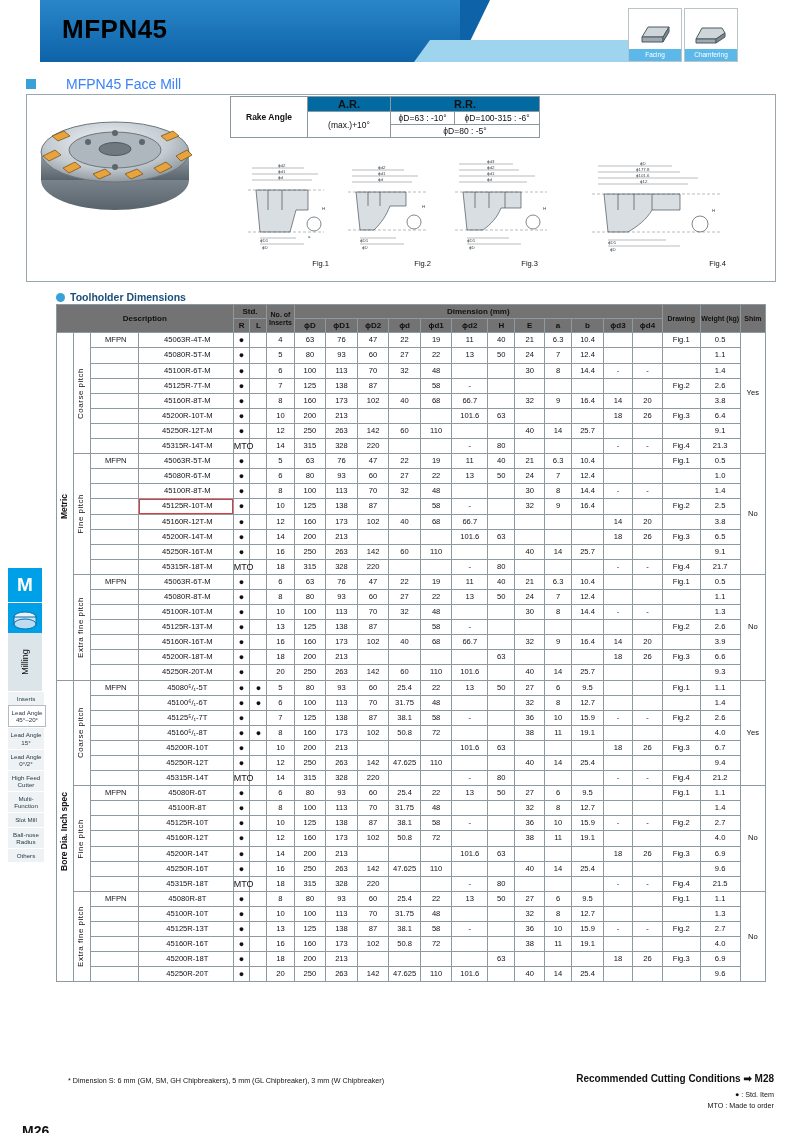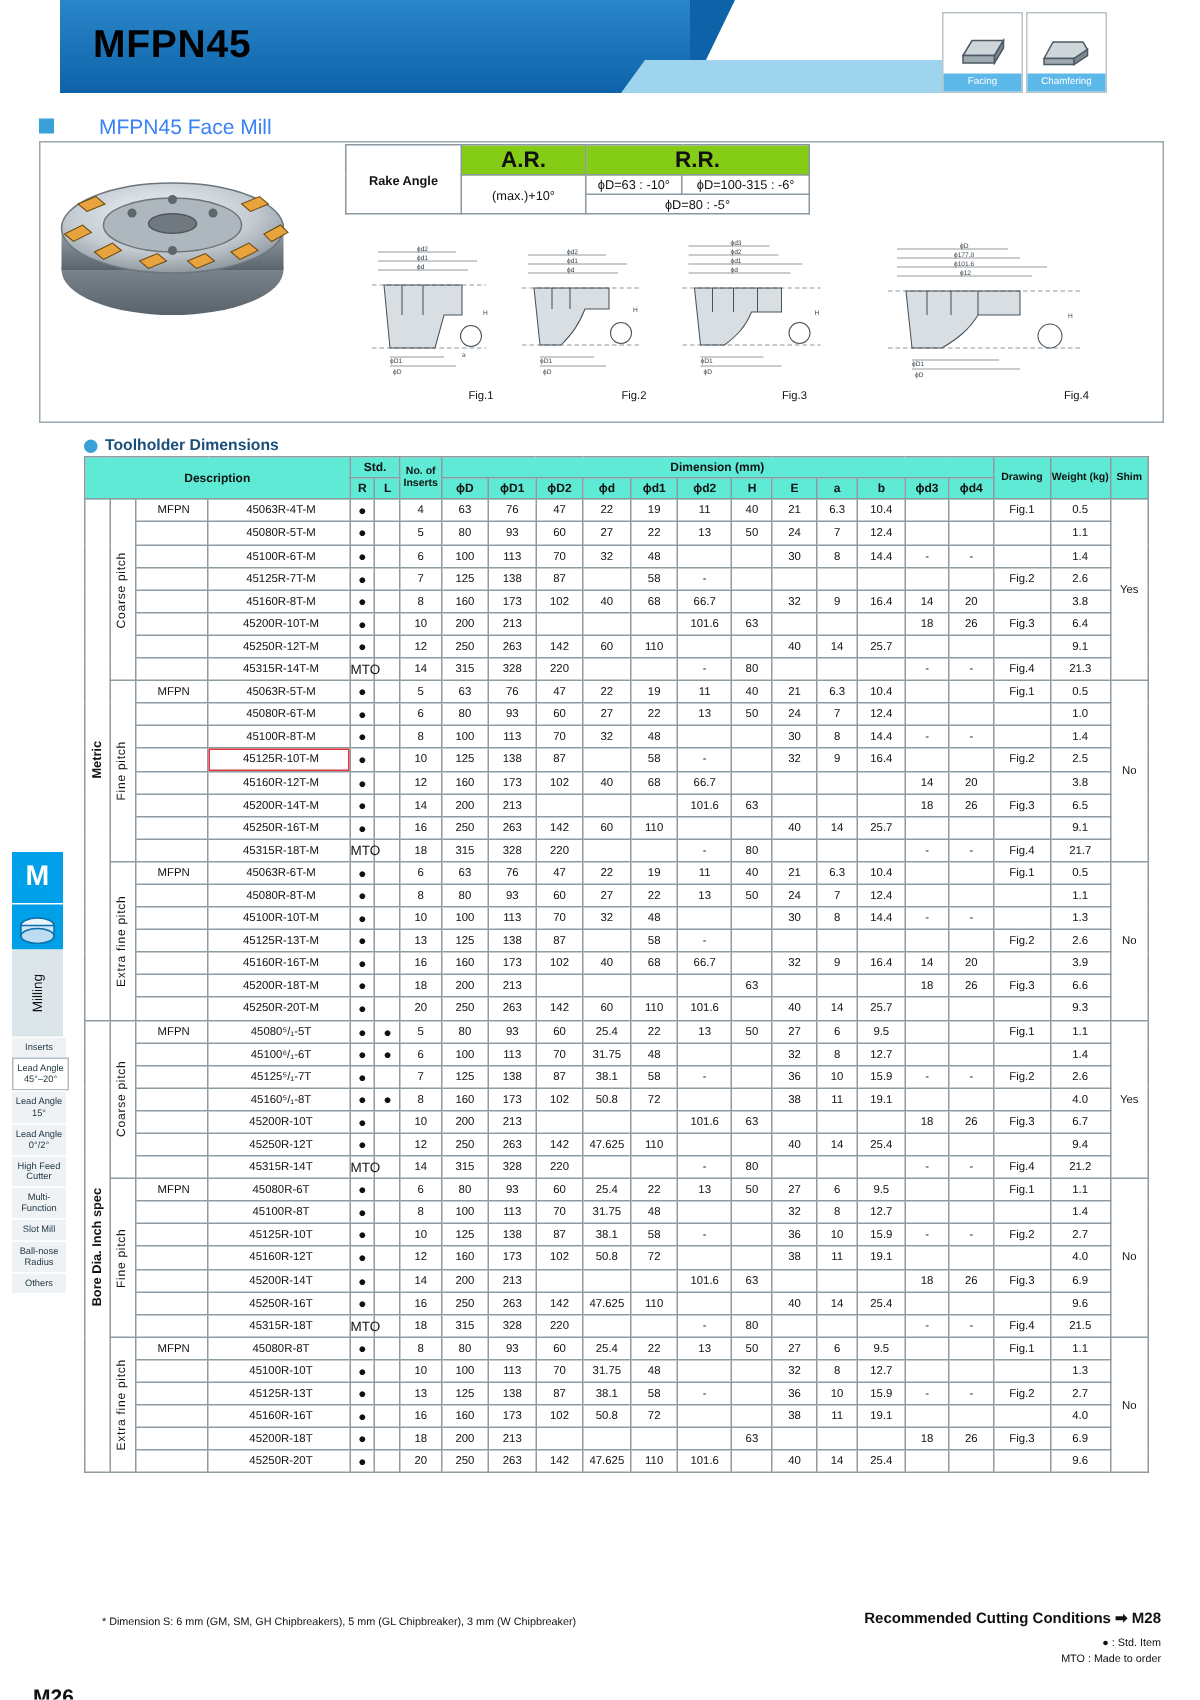--- a/index.html
+++ b/index.html
@@ -21,28 +21,28 @@
   .sec-title{position:absolute;left:40px;top:76px;font-size:14px;font-weight:normal;color:#3b82f6;margin-left:26px;}
   .sec-sq{position:absolute;left:26px;top:79px;width:10px;height:10px;background:#3aa0d8;}
   .sub-title{position:absolute;left:70px;top:291px;font-size:10.5px;font-weight:bold;color:#1a4f7a;}
   .sub-dot{position:absolute;left:56px;top:293px;width:9px;height:9px;border-radius:50%;background:#3aa0d8;}
   
   .panel{position:absolute;left:26px;top:94px;width:748px;height:186px;border:1px solid #9aa7ae;background:#fff;}
   .photo{position:absolute;left:30px;top:100px;width:170px;height:130px;}
   .rake-tbl{position:absolute;left:230px;top:96px;width:310px;height:48px;font-size:8.5px;}
   .rake-tbl table{border-collapse:collapse;width:100%;}
   .rake-tbl td,.rake-tbl th{border:1px solid #8c989f;text-align:center;padding:1px 2px;font-weight:normal;}
-  .rake-tbl th{background:#84cc16;font-weight:bold;font-size:15px;}
+  .rake-tbl th{background:#0369a1;font-weight:bold;font-size:11px;}
   .figbox{position:absolute;top:150px;width:95px;height:120px;}
   .figlabel{position:absolute;bottom:2px;right:4px;font-size:7.5px;}
   
   .tblwrap{position:absolute;left:56px;top:304px;width:710px;}
   table.main{border-collapse:collapse;font-size:7.6px;width:710px;table-layout:fixed;}
   table.main td,table.main th{border:.6px solid #8e9aa1;text-align:center;padding:0;height:14.1px;line-height:14.1px;font-weight:normal;}
-  table.main th{background:#5eead4;font-weight:bold;font-size:8px;line-height:1.15;height:auto;padding:2px 0;}
+  table.main th{background:#737373;font-weight:bold;font-size:8px;line-height:1.15;height:auto;padding:2px 0;}
   .lft{text-align:left;padding-left:3px !important;}
   .vert{writing-mode:vertical-rl;transform:rotate(180deg);font-size:8px;white-space:nowrap;letter-spacing:.5px;}
   .vert-b{writing-mode:vertical-rl;transform:rotate(180deg);font-size:8.5px;font-weight:bold;white-space:nowrap;}
   .dot{font-size:9px;line-height:1;}
   .mfpn{font-weight:bold;font-size:7.6px;}
   .desc{font-weight:bold;}
   .hl{outline:1.3px solid #e2383f;outline-offset:-1px;}
   .hlrow td{position:relative;}
   
   .foot-left{position:absolute;left:68px;top:1076px;font-size:7.2px;}

